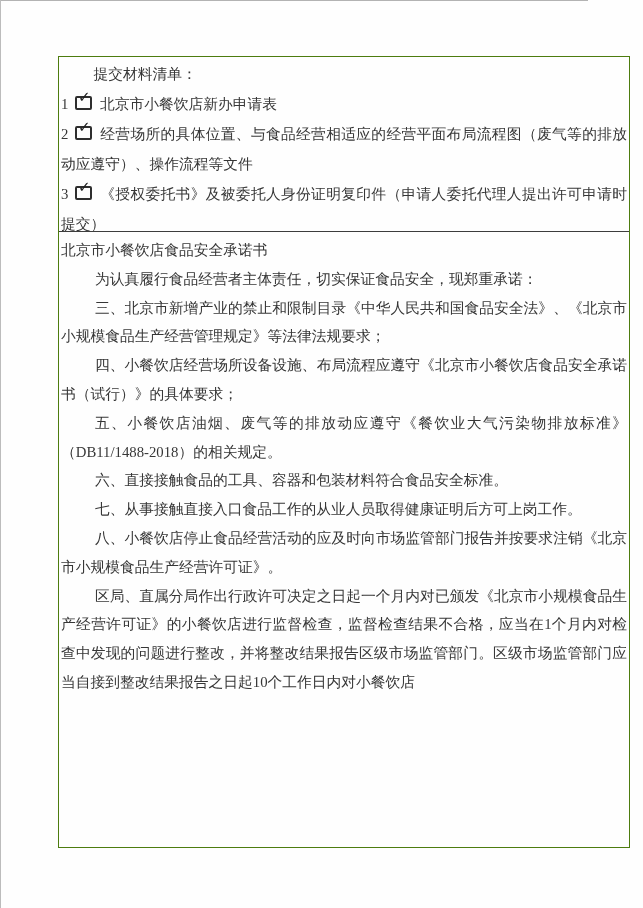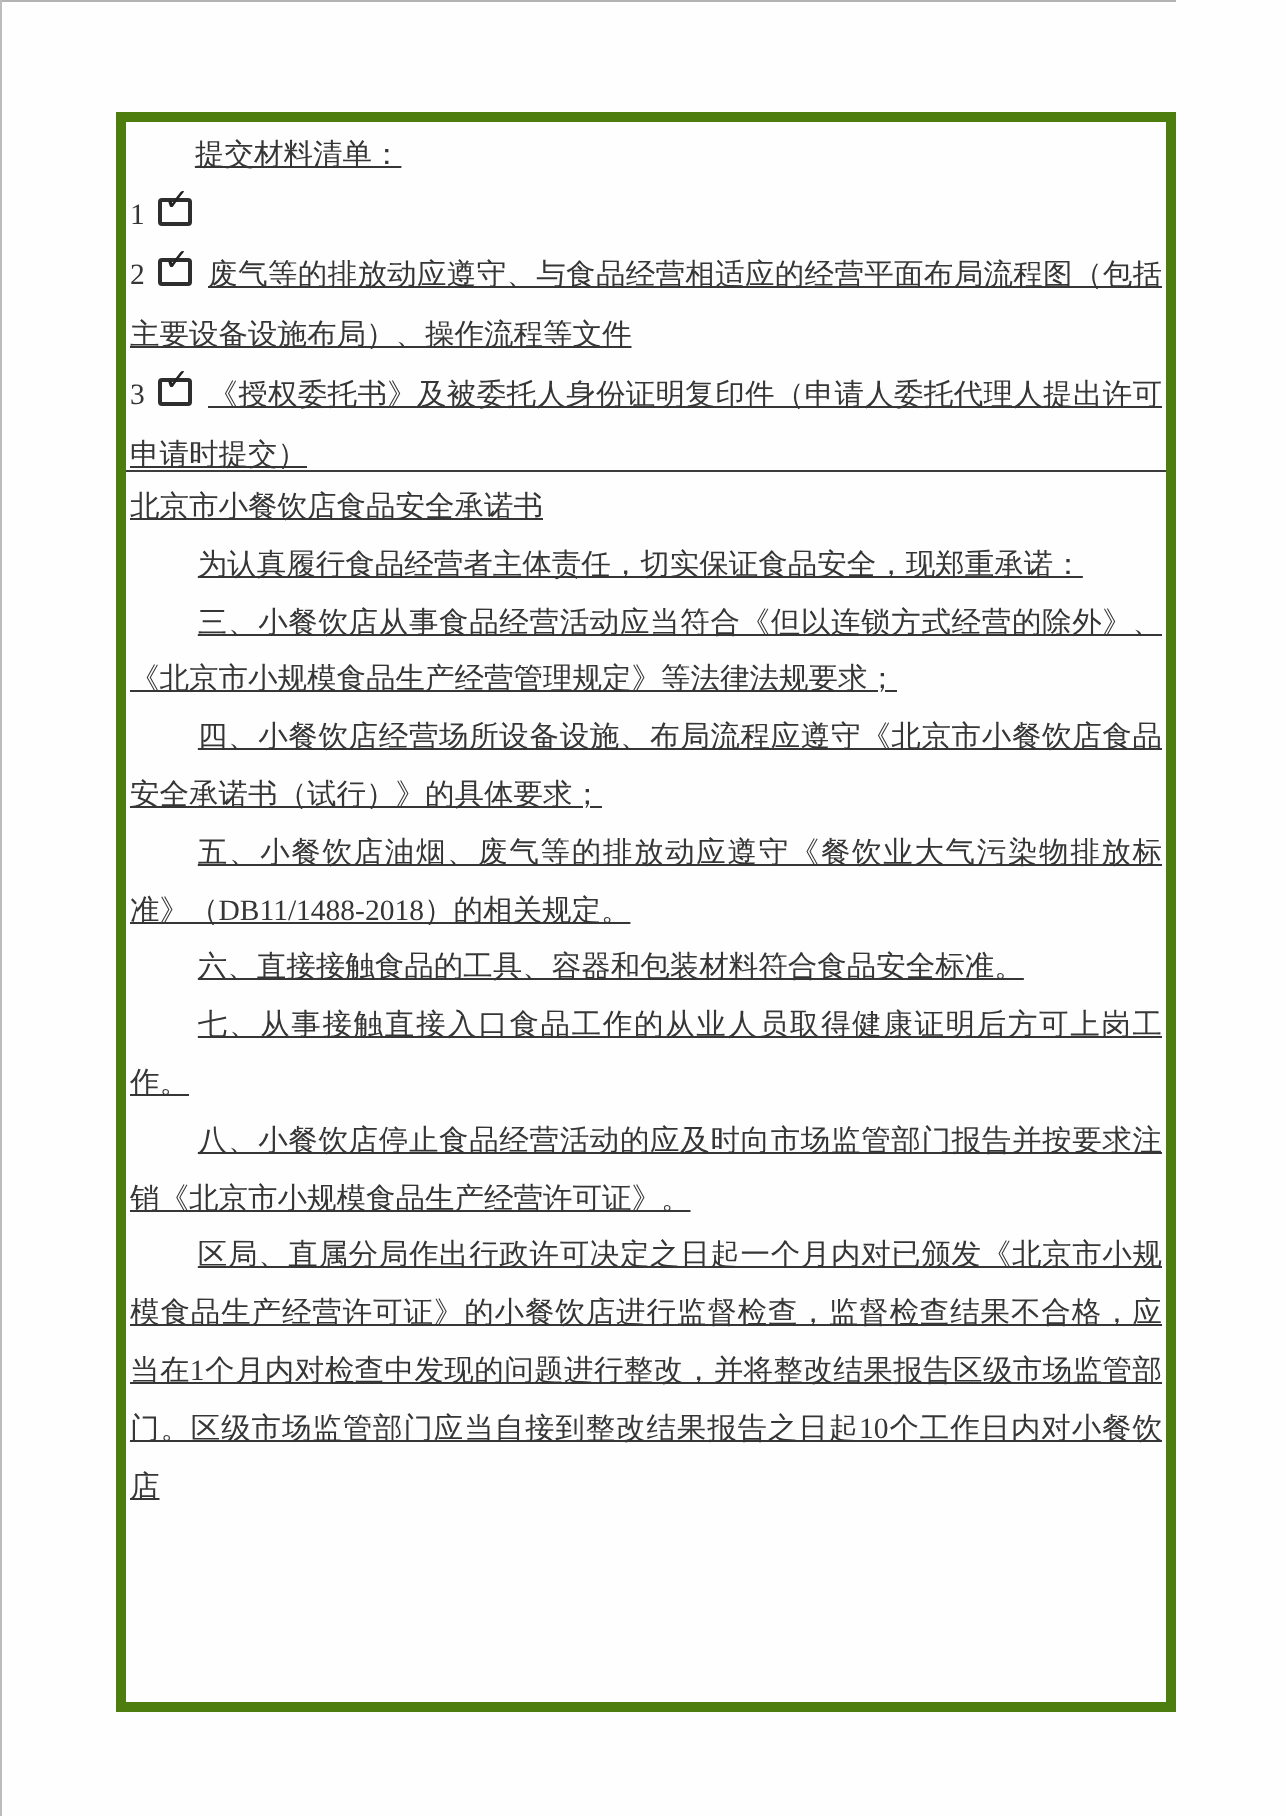--- a/index.html
+++ b/index.html
@@ -24,25 +24,24 @@
   .edge-left {
     position: absolute;
     left: 0; top: 0;
     width: 1px; height: 908px;
     background: #bcbcbc;
   }
   .doc-table {
     position: absolute;
     left: 58px;
     top: 56px;
-    width: 530px;
+    width: 572px;
     box-sizing: border-box;
-    border: 5px solid #4d7c0f;
+    border: 1px solid #4d7c0f;
     background: #fefefe;
-    text-decoration: underline;
   }
   .cell {
     box-sizing: border-box;
     padding: 2px 2px;
     overflow: hidden;
     font-size: 14.75px;
     text-align: justify;
   }
   .cell-materials {
     height: 175px;
@@ -96,36 +95,36 @@
 
 <div class="page">
   <div class="edge-top"></div>
   <div class="edge-left"></div>
 
   <div class="doc-table">
 
     <div class="cell cell-materials">
       <p class="materials-header">提交材料清单：</p>
 
-        <p class="material-item"><span class="item-num">1</span><span class="checkbox"><span class="tick">✓</span></span></p>
+        <p class="material-item"><span class="item-num">1</span><span class="checkbox"><span class="tick">✓</span></span><span class="item-text">北京市小餐饮店新办申请表</span></p>
 
-        <p class="material-item"><span class="item-num">2</span><span class="checkbox"><span class="tick">✓</span></span><span class="item-text">废气等的排放动应遵守、与食品经营相适应的经营平面布局流程图（包括主要设备设施布局）、操作流程等文件</span></p>
+        <p class="material-item"><span class="item-num">2</span><span class="checkbox"><span class="tick">✓</span></span><span class="item-text">经营场所的具体位置、与食品经营相适应的经营平面布局流程图（废气等的排放动应遵守）、操作流程等文件</span></p>
 
         <p class="material-item"><span class="item-num">3</span><span class="checkbox"><span class="tick">✓</span></span><span class="item-text">《授权委托书》及被委托人身份证明复印件（申请人委托代理人提出许可申请时提交）</span></p>
 
     </div>
 
     <div class="cell cell-pledge">
       <p class="pledge-title">北京市小餐饮店食品安全承诺书</p>
 
         <p class="pledge-para">为认真履行食品经营者主体责任，切实保证食品安全，现郑重承诺：</p>
 
 
 
-        <p class="pledge-para">三、小餐饮店从事食品经营活动应当符合《但以连锁方式经营的除外》、《北京市小规模食品生产经营管理规定》等法律法规要求；</p>
+        <p class="pledge-para">三、北京市新增产业的禁止和限制目录《中华人民共和国食品安全法》、《北京市小规模食品生产经营管理规定》等法律法规要求；</p>
 
         <p class="pledge-para">四、小餐饮店经营场所设备设施、布局流程应遵守《北京市小餐饮店食品安全承诺书（试行）》的具体要求；</p>
 
         <p class="pledge-para">五、小餐饮店油烟、废气等的排放动应遵守《餐饮业大气污染物排放标准》（DB11/1488-2018）的相关规定。</p>
 
         <p class="pledge-para">六、直接接触食品的工具、容器和包装材料符合食品安全标准。</p>
 
         <p class="pledge-para">七、从事接触直接入口食品工作的从业人员取得健康证明后方可上岗工作。</p>
 
         <p class="pledge-para">八、小餐饮店停止食品经营活动的应及时向市场监管部门报告并按要求注销《北京市小规模食品生产经营许可证》。</p>

